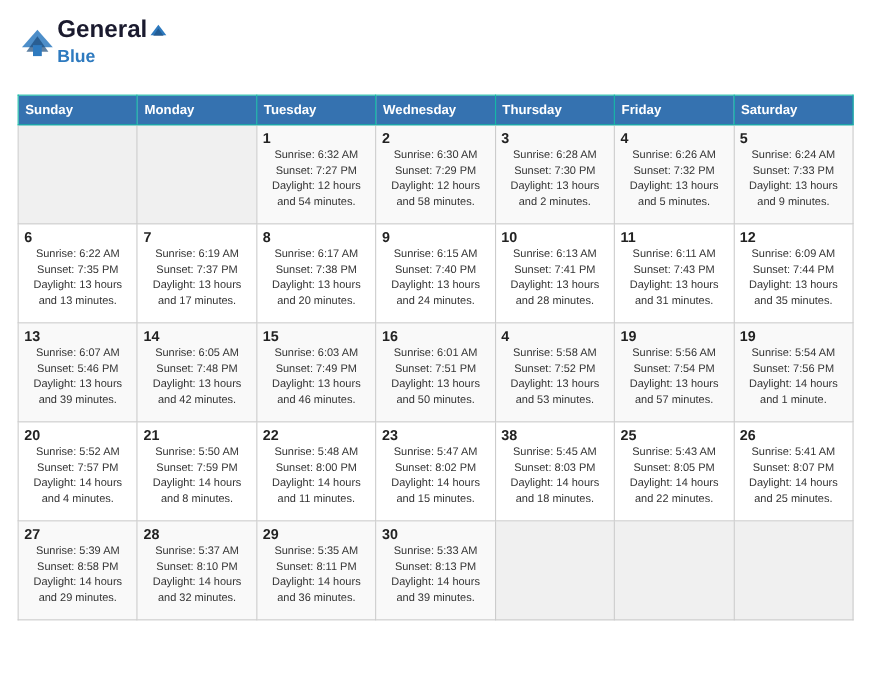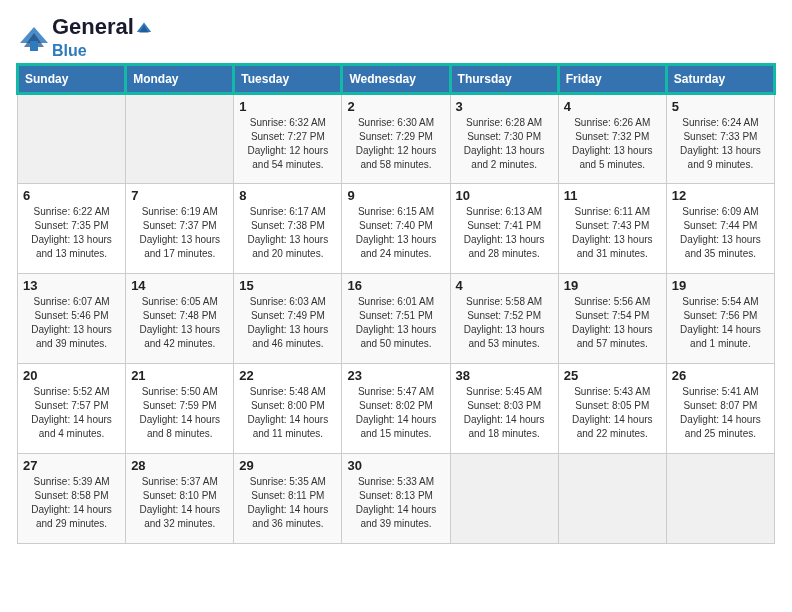--- a/index.html
+++ b/index.html
@@ -7,21 +7,21 @@
       font-family: Arial, sans-serif;
       background: #fff;
       width: 792px;
       min-height: 612px;
       padding: 16px;
     }
     .header {
       display: flex;
       justify-content: space-between;
       align-items: flex-start;
-      margin-bottom: 3px;
+      margin-bottom: 26px;
     }
     .logo {
       display: flex;
       flex-direction: column;
       align-items: flex-start;
     }
     .logo-text {
       font-size: 22px;
       font-weight: bold;
       color: #1a1a2e;
@@ -46,21 +46,21 @@
       border-collapse: collapse;
       font-size: 11px;
     }
     thead tr th {
       background-color: #3572b0;
       color: #fff;
       padding: 6px 6px;
       text-align: left;
       font-size: 12px;
       font-weight: bold;
-      border: 3px solid #14b8a6;
+      border: 1px solid #14b8a6;
     }
     tbody tr td {
       border: 1px solid #ccc;
       vertical-align: top;
       padding: 4px 5px;
       width: 108px;
       min-height: 80px;
       height: 90px;
       background: #fff;
     }

